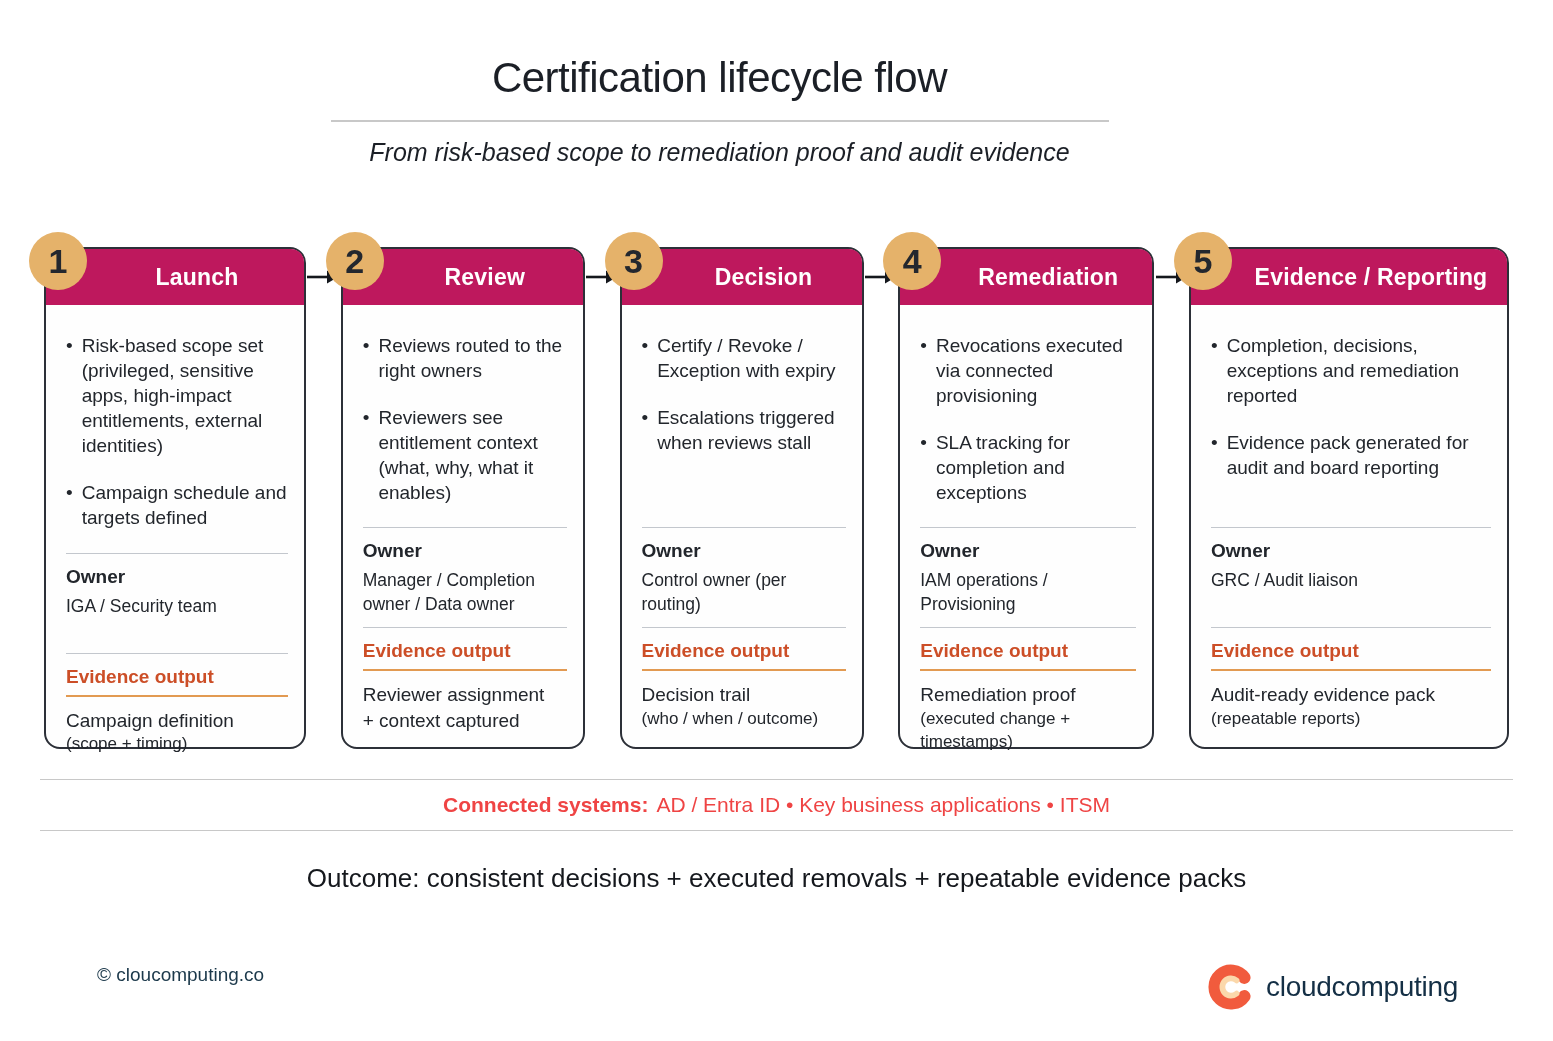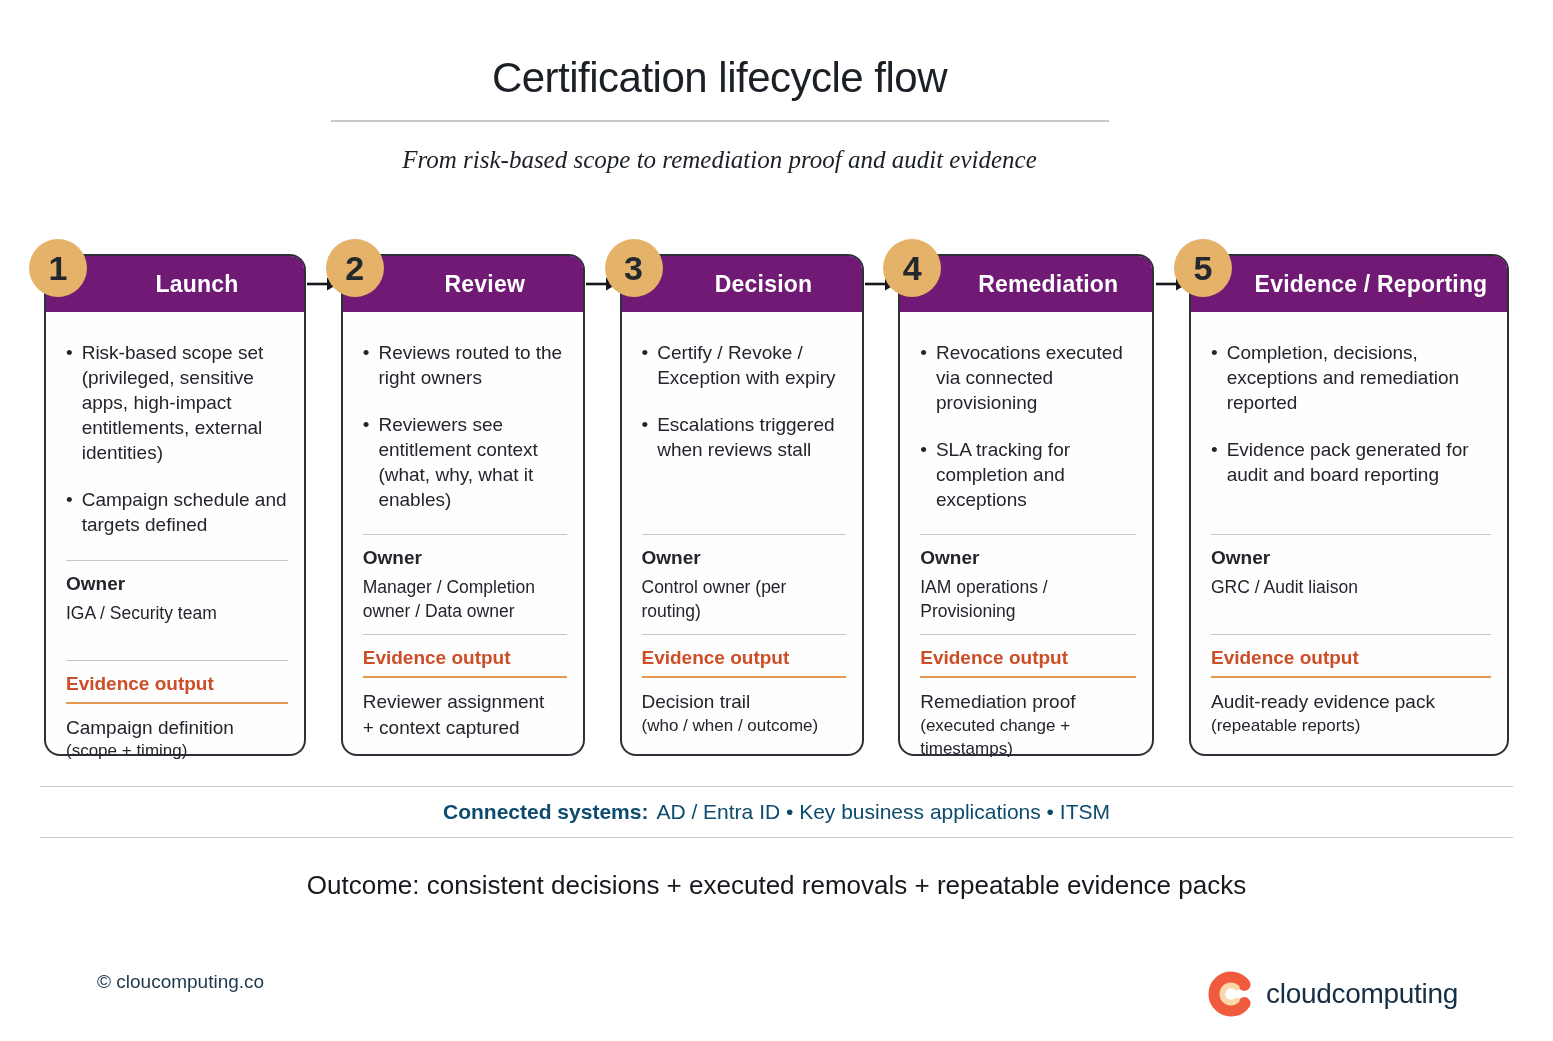--- a/index.html
+++ b/index.html
@@ -22,25 +22,24 @@
   }
   .page-title {
     font-size: 42px;
     font-weight: normal;
     letter-spacing: -0.5px;
     color: #1b1f26;
     padding-bottom: 18px;
     border-bottom: 2px solid #c8c8c8;
   }
   .page-subtitle {
-    margin-top: 24px;
+    margin-top: 16px;
     font-size: 25px;
     font-style: italic;
     color: #1b1f26;
-    font-family: Liberation Serif, serif;
   }
   
   .flow {
     display: flex;
     align-items: stretch;
     justify-content: space-between;
     padding: 0 44px;
     margin-top: 80px;
     height: 502px;
   }
@@ -64,21 +63,21 @@
     background: #e5b26a;
     color: #23272e;
     font-size: 34px;
     font-weight: bold;
     display: flex;
     align-items: center;
     justify-content: center;
     z-index: 2;
   }
   .card-header {
-    background: #701a75;
+    background: #be185d;
     color: #ffffff;
     height: 56px;
     border-radius: 13px 13px 0 0;
     display: flex;
     align-items: center;
     justify-content: center;
     padding-left: 44px;
     font-weight: bold;
     font-size: 23px;
     letter-spacing: 0.2px;
@@ -132,21 +131,21 @@
     padding-top: 22px;
   }
   
   .systems-row {
     margin: 30px 40px 0;
     border-top: 1px solid #c8c8c8;
     border-bottom: 1px solid #c8c8c8;
     padding: 13px 0;
     text-align: center;
     font-size: 21px;
-    color: #0c4a6e;
+    color: #ef4444;
   }
   .systems-label { font-weight: bold; margin-right: 8px; }
   .outcome-row {
     text-align: center;
     font-size: 26px;
     color: #15181d;
     padding: 32px 0 8px;
   }
   
   .footer {

